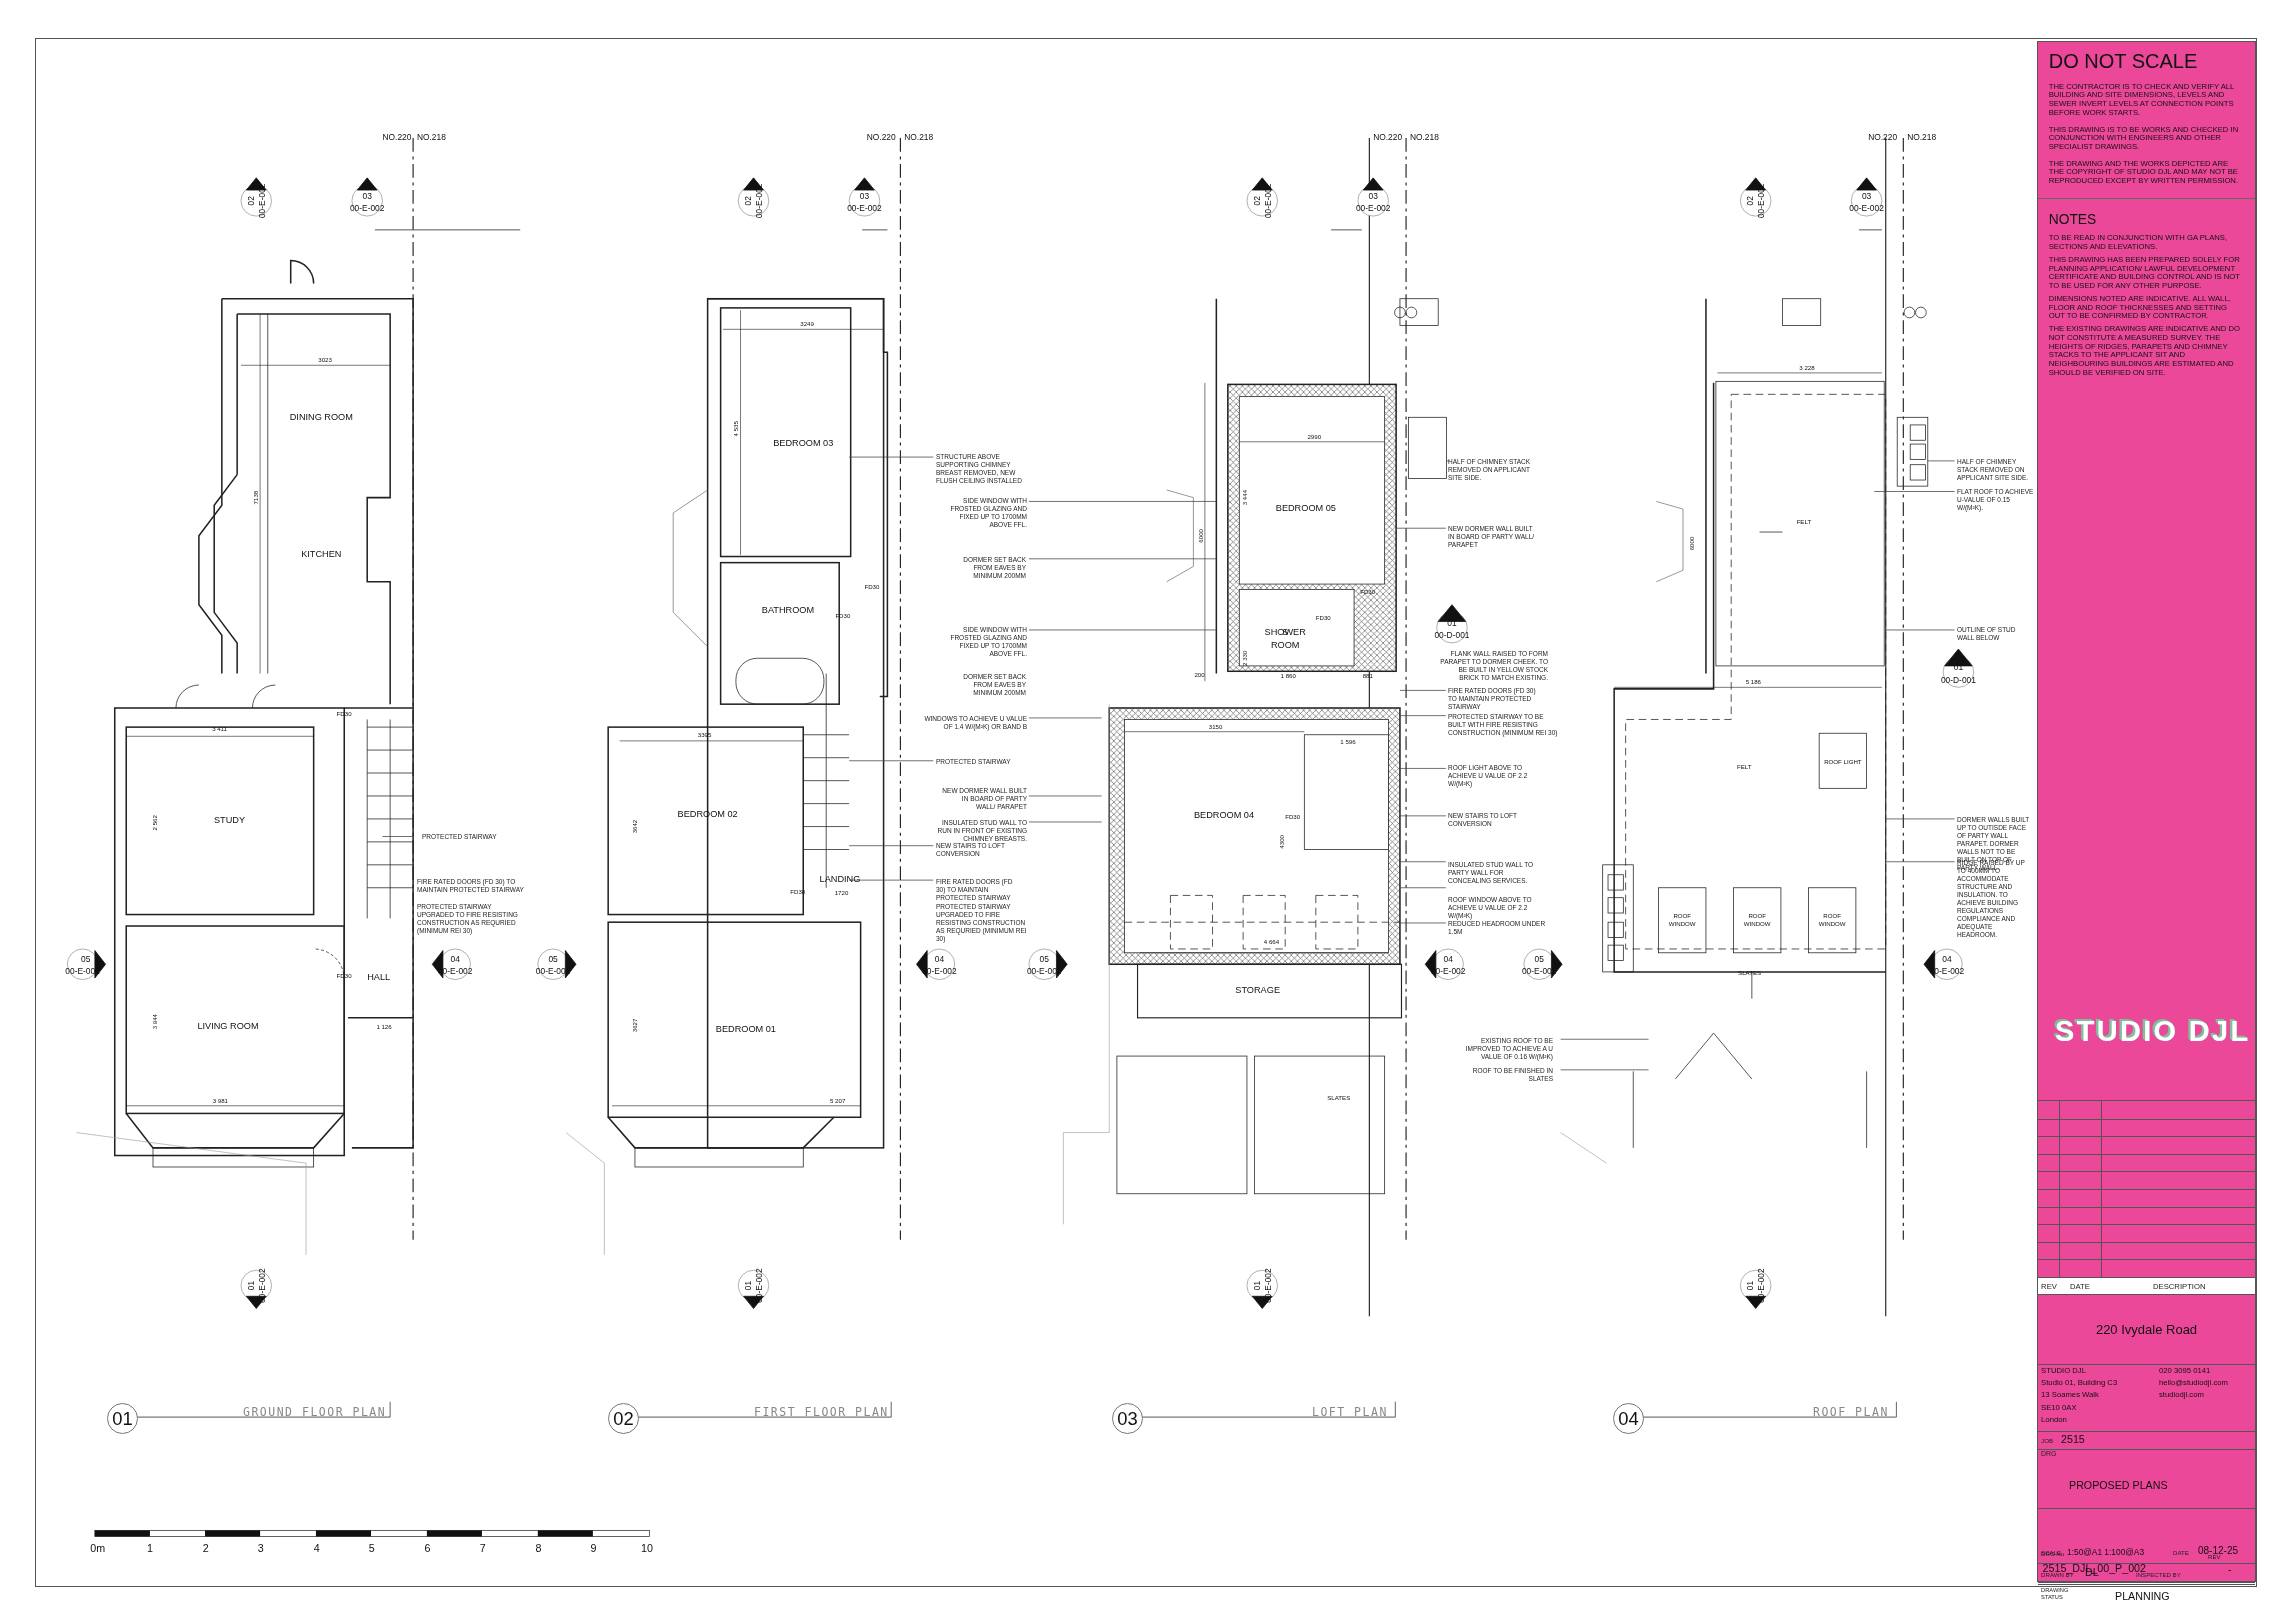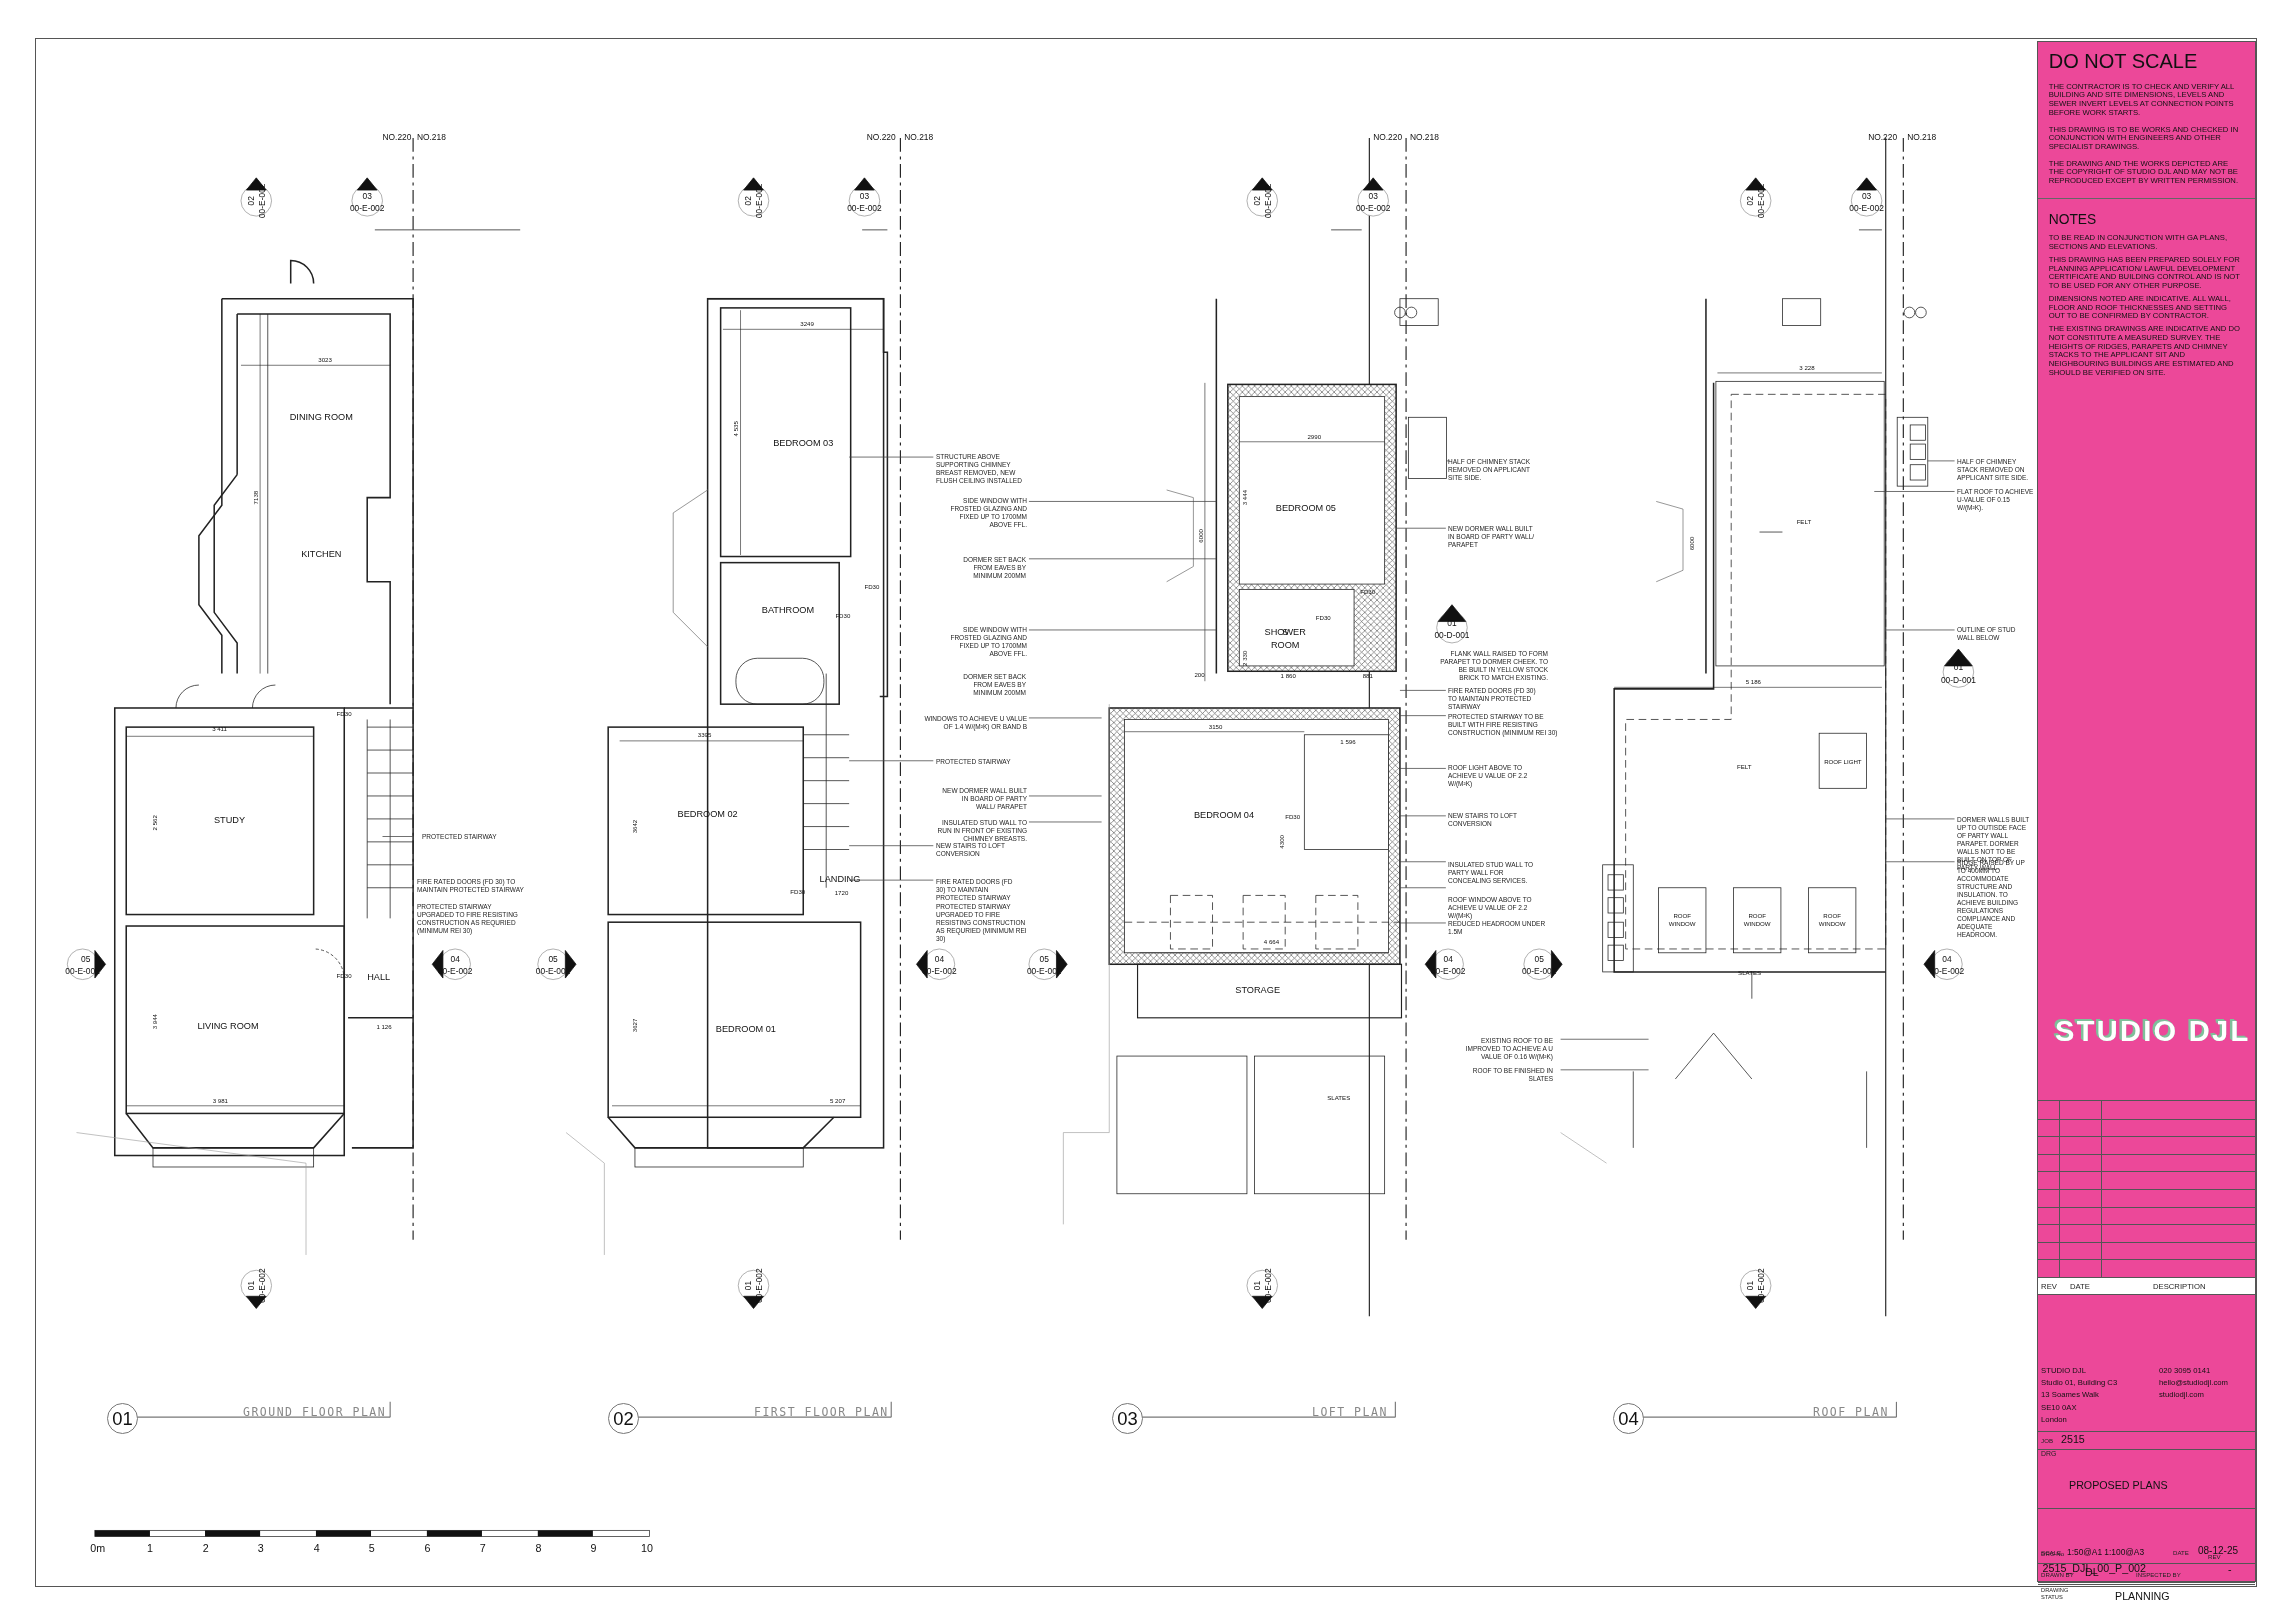--- a/index.html
+++ b/index.html
@@ -545,20 +545,21 @@
     <div class="grid-row" style="top:123px;"></div>
     <div class="grid-row" style="top:141px;"></div>
     <div class="grid-row" style="top:158px;"></div>
     <div class="grid-row" style="top:176px;border-bottom:1.1px solid #555;height:18.4px;background:#fff;">
       <span class="lbl" style="position:absolute;left:3.1px;top:3.8px;font-size:7.7px;">REV</span>
       <span class="lbl" style="position:absolute;left:32px;top:3.8px;font-size:7.7px;">DATE</span>
       <span class="lbl" style="position:absolute;left:115px;top:3.8px;font-size:7.7px;text-align:right;">DESCRIPTION</span>
     </div>
   </div>
 
+  <div style="position:absolute;top:1253px;left:0;width:100%;height:69px;border-bottom:1.1px solid #555;display:flex;align-items:center;justify-content:center;font-size:13px;">220 Ivydale Road</div>
 
   <div style="position:absolute;top:1323px;left:3.1px;width:115px;font-size:7.7px;line-height:12.2px;">
     <div>STUDIO DJL</div>
     <div>Studio 01, Building C3</div>
     <div>13 Soames Walk</div>
     <div>SE10 0AX</div>
     <div>London</div>
   </div>
   <div style="position:absolute;top:1323px;left:121px;width:99px;font-size:7.7px;line-height:12.2px;">
     <div>020 3095 0141</div>

